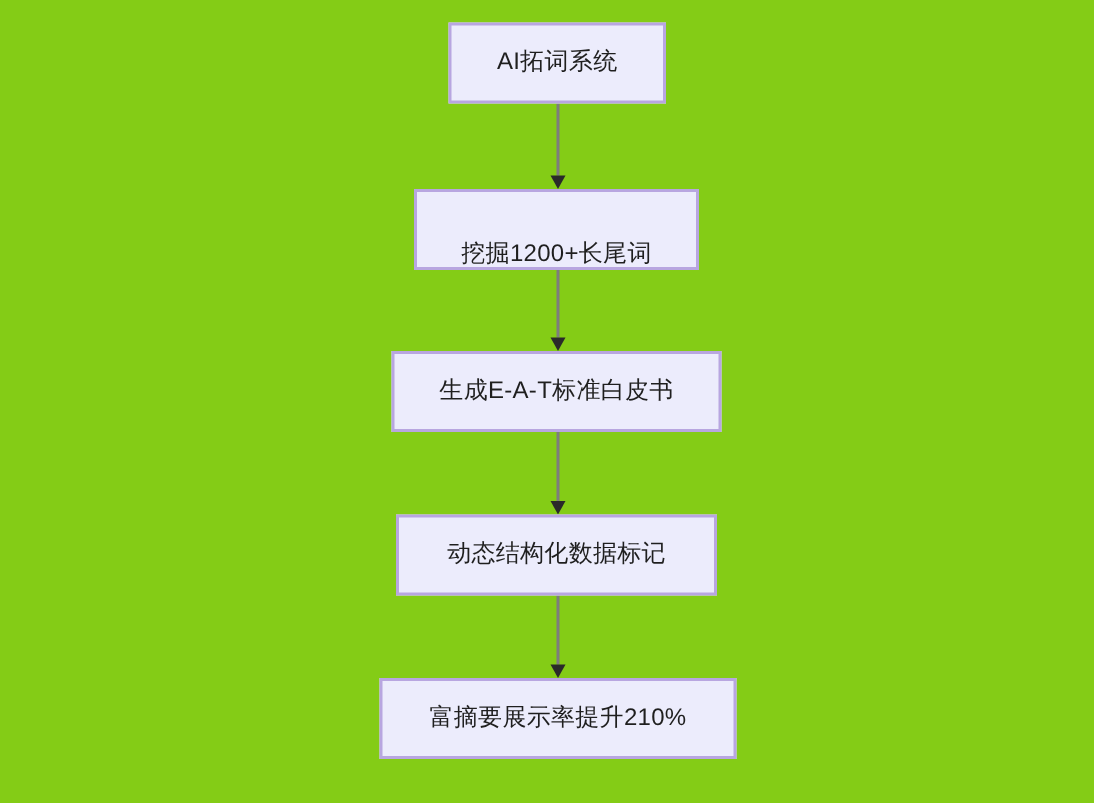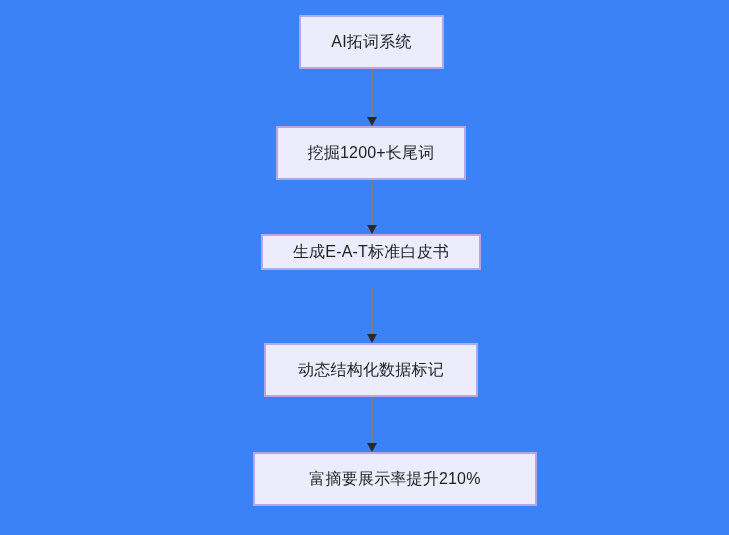--- a/index.html
+++ b/index.html
@@ -55,45 +55,45 @@
     width: 0;
     height: 0;
     border-left: 5px solid transparent;
     border-right: 5px solid transparent;
     border-top: 9px solid #2a2a2a;
   }
 </style>
 </head>
 <body>
 
-<div id="flowchart" style="background: #3b82f6;">
+<div id="flowchart" style="background: #84cc16;">
     <div class="edge" style="left: 371px; top: 69px;">
       <div class="edge-line" style="height: 48px; background: rgb(125, 125, 125);"></div>
       <div class="edge-head" style="top: 48px; border-top-color: rgb(42, 42, 42);"></div>
     </div>
     <div class="edge" style="left: 371px; top: 180px;">
       <div class="edge-line" style="height: 45px; background: rgb(125, 125, 125);"></div>
       <div class="edge-head" style="top: 45px; border-top-color: rgb(42, 42, 42);"></div>
     </div>
     <div class="edge" style="left: 371px; top: 288px;">
       <div class="edge-line" style="height: 46px; background: rgb(125, 125, 125);"></div>
       <div class="edge-head" style="top: 46px; border-top-color: rgb(42, 42, 42);"></div>
     </div>
     <div class="edge" style="left: 371px; top: 397px;">
       <div class="edge-line" style="height: 46px; background: rgb(125, 125, 125);"></div>
       <div class="edge-head" style="top: 46px; border-top-color: rgb(42, 42, 42);"></div>
     </div>
     <div class="node" style="left: 299px; top: 15px; width: 145px; height: 54px; background: rgb(236, 236, 252); border-color: rgb(184, 166, 224); color: rgb(31, 31, 31);">
       <span class="node-label">AI拓词系统</span>
     </div>
-    <div class="node" style="left: 276px; top: 126px; width: 190px; height: 54px; background: rgb(236, 236, 252); border-color: rgb(184, 166, 224); color: rgb(31, 31, 31);">
+    <div class="node" style="left: 276px; top: 126px; width: 190px; height: 54px; background: rgb(236, 236, 252); border-color: rgb(184, 166, 224); color: rgb(31, 31, 31); align-items: flex-end;">
       <span class="node-label">挖掘1200+长尾词</span>
     </div>
-    <div class="node" style="left: 261px; top: 234px; width: 220px; height: 36px; background: rgb(236, 236, 252); border-color: rgb(184, 166, 224); color: rgb(31, 31, 31);">
+    <div class="node" style="left: 261px; top: 234px; width: 220px; height: 54px; background: rgb(236, 236, 252); border-color: rgb(184, 166, 224); color: rgb(31, 31, 31);">
       <span class="node-label">生成E-A-T标准白皮书</span>
     </div>
     <div class="node" style="left: 264px; top: 343px; width: 214px; height: 54px; background: rgb(236, 236, 252); border-color: rgb(184, 166, 224); color: rgb(31, 31, 31); align-items: center;">
       <span class="node-label">动态结构化数据标记</span>
     </div>
-    <div class="node" style="left: 253px; top: 452px; width: 284px; height: 54px; background: rgb(236, 236, 252); border-color: rgb(184, 166, 224); color: rgb(31, 31, 31);">
+    <div class="node" style="left: 253px; top: 452px; width: 238px; height: 54px; background: rgb(236, 236, 252); border-color: rgb(184, 166, 224); color: rgb(31, 31, 31);">
       <span class="node-label">富摘要展示率提升210%</span>
     </div>
   </div>
 
 </body></html>

